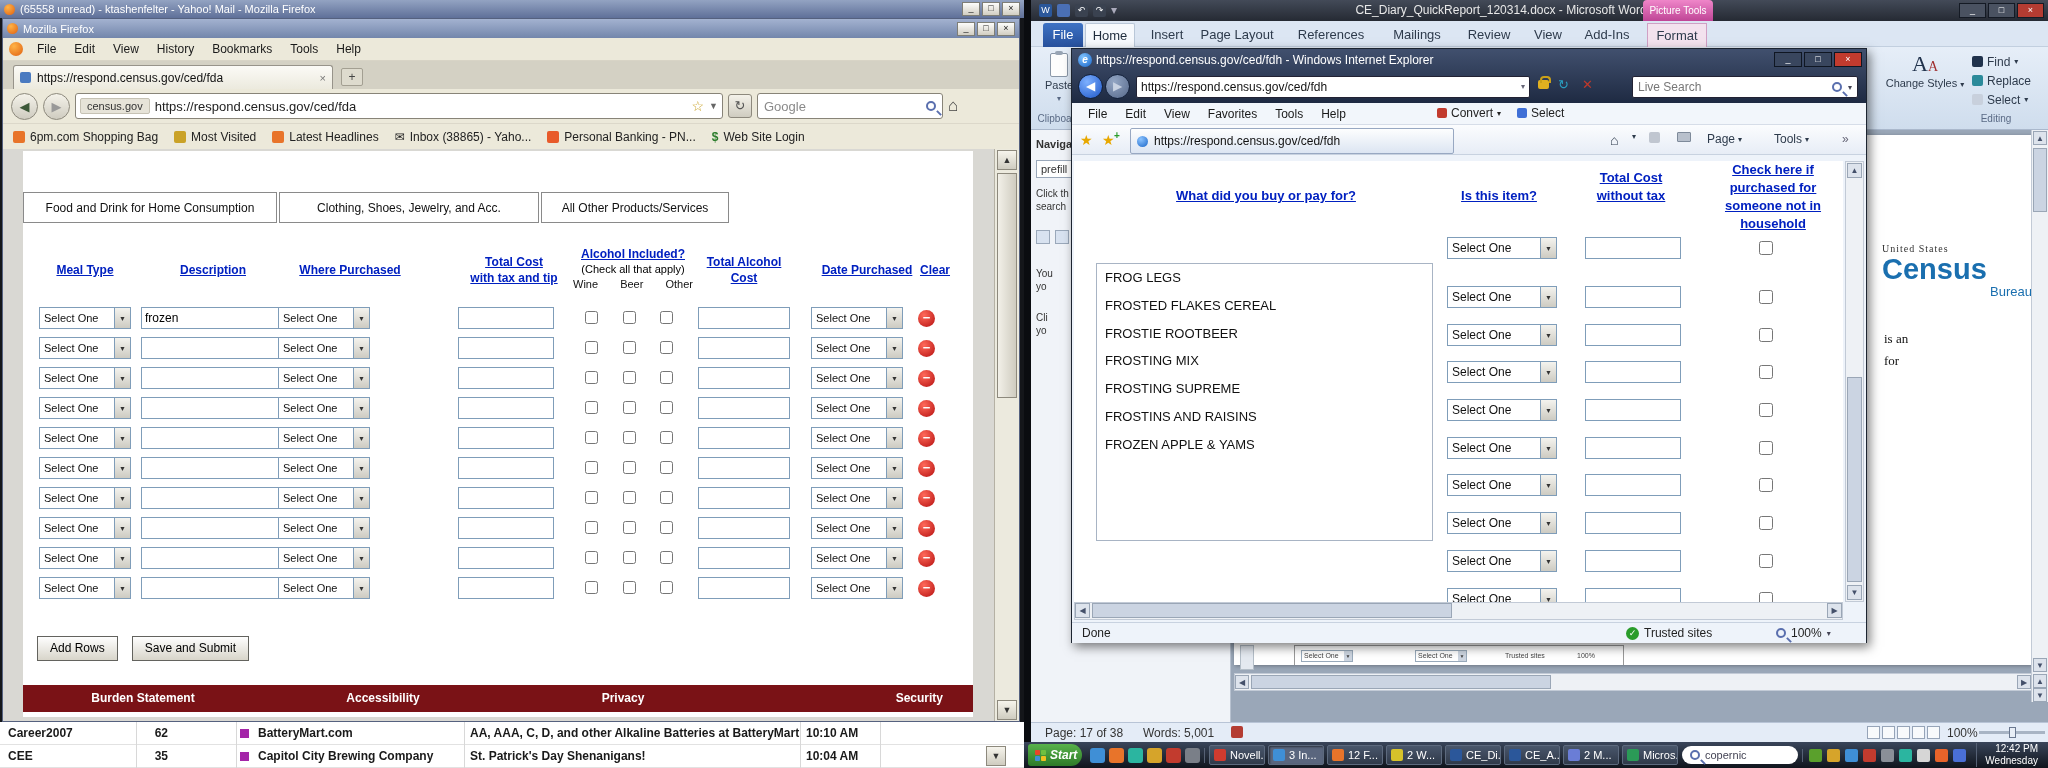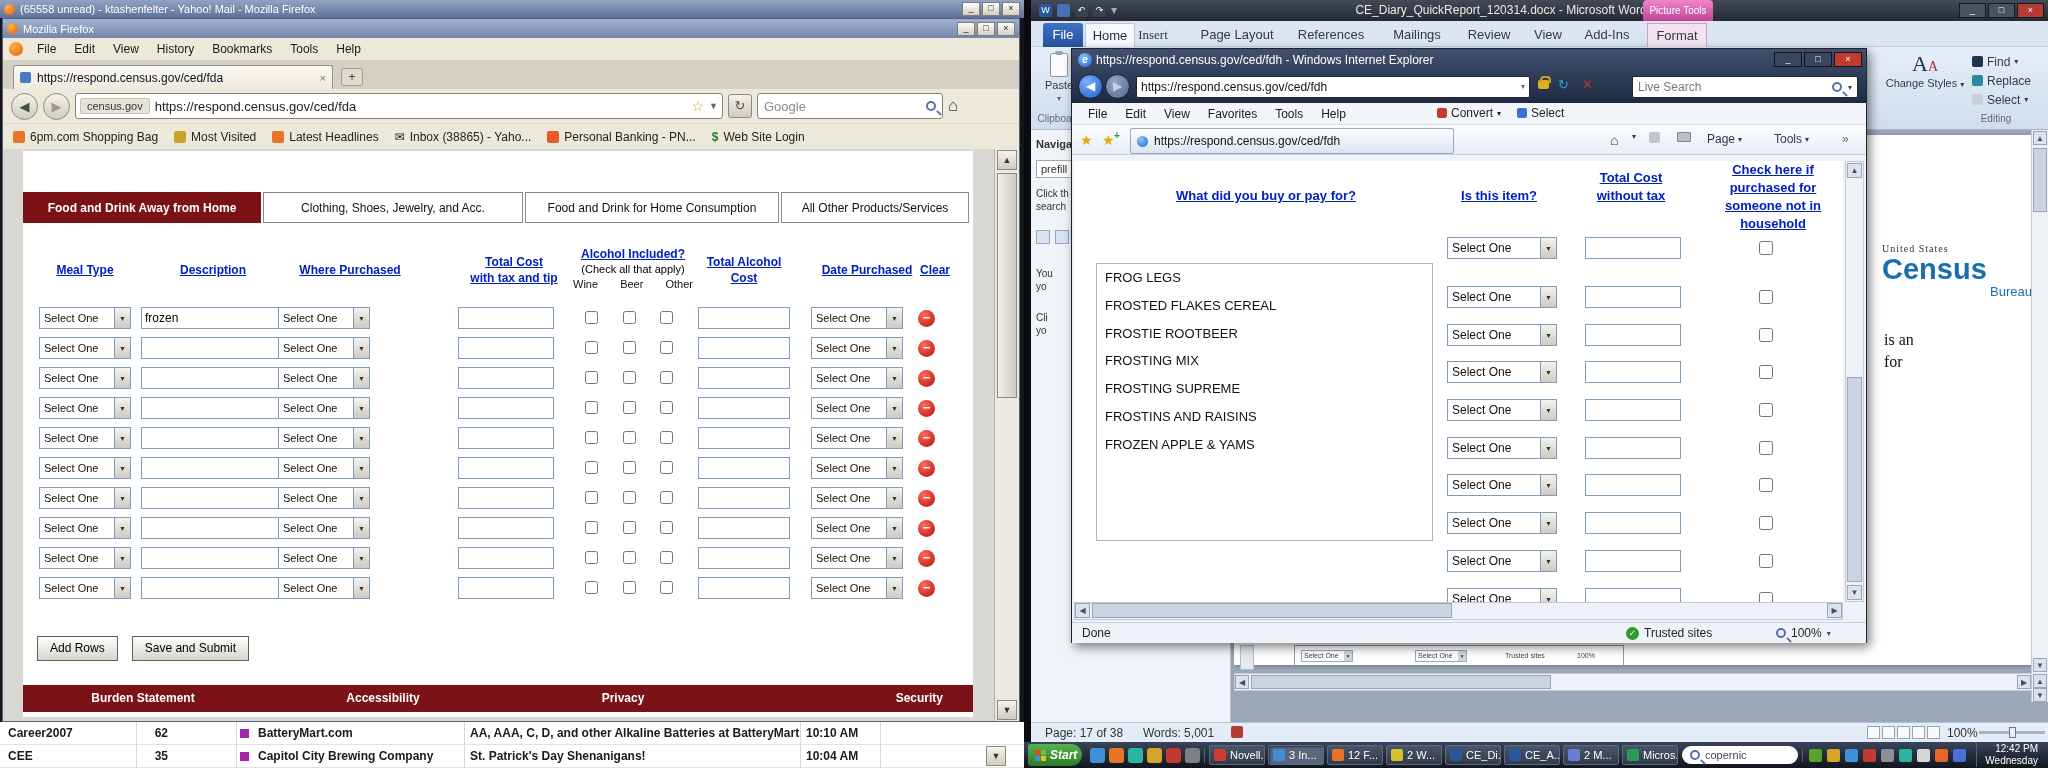--- a/index.html
+++ b/index.html
@@ -105,21 +105,21 @@
 .chg-a{font-family:"Liberation Serif",serif;font-size:22px;color:#20324c;}
 .chg-a2{font-family:"Liberation Serif",serif;font-size:14px;color:#a03030;}
 .edit-row{position:absolute;left:941px;height:17px;display:flex;align-items:center;gap:4px;font-size:12px;color:#2e3b4c;}
 .mini-ico{width:11px;height:11px;border-radius:2px;display:inline-block;}
 .navpane{position:absolute;left:7px;top:130px;width:200px;height:592px;background:#f0f3f8;border-right:1px solid #b8c2d0;font-size:11px;color:#333;overflow:hidden;}
 .docpage{position:absolute;left:210px;top:135px;width:798px;height:530px;background:#fff;box-shadow:1px 1px 4px rgba(0,0,0,.3);overflow:hidden;}
 .census-logo{position:absolute;left:648px;top:108px;width:150px;font-family:"Liberation Serif",serif;}
 .logo-top{font-size:10px;color:#333;letter-spacing:1px;display:block;}
 .logo-main{font-size:29px;font-weight:bold;color:#1a6faf;line-height:30px;display:block;font-family:"Liberation Sans",sans-serif;}
 .logo-sub{font-size:13px;color:#1a6faf;display:block;text-align:right;font-family:"Liberation Sans",sans-serif;}
-.doc-frag{position:absolute;left:650px;font-family:"Liberation Serif",serif;font-size:16px;color:#111;}
+.doc-frag{position:absolute;left:650px;font-family:"Liberation Serif",serif;font-size:13px;color:#111;}
 .mini-shot{position:absolute;left:60px;top:510px;width:330px;height:24px;background:#fff;border:1px solid #999;font-size:7px;color:#444;}
 .mini-sel{position:absolute;top:4px;height:12px;width:52px;border:1px solid #9ab;background:#fff;line-height:10px;padding-left:2px;}
 .mini-sel i{position:absolute;right:0;top:0;width:8px;height:100%;background:#cdd5e0;font-style:normal;font-size:5px;text-align:center;}
 .mini-txt{position:absolute;top:6px;}
 .wsb-v{position:absolute;right:0;top:130px;width:17px;height:572px;background:#eef1f5;border-left:1px solid #c2cad6;}
 .wsb-h{position:absolute;left:210px;top:673px;width:798px;height:18px;background:#eef1f5;border:1px solid #c2cad6;}
 .wsb-btn{position:absolute;background:#dde3ec;border:1px solid #9aa6b6;color:#44506a;font-size:8px;text-align:center;line-height:14px;}
 .wsb-thumb{position:absolute;background:#cbd4e2;border:1px solid #9aa6b6;}
 .navsb{position:absolute;left:216px;top:645px;width:14px;height:25px;background:#e4e9f0;border:1px solid #b4bec8;}
 .word-status{position:absolute;left:7px;top:722px;right:0;height:20px;background:#e4ecf7;border-top:1px solid #b8c4d6;font-size:12px;color:#333;}
@@ -277,23 +277,22 @@
         <span class="bm-item">
             <span style="color:#2a7c2a;font-weight:bold;">$</span>
             <span>Web Site Login</span>
           </span>
       </div>
 
       <div class="ff-page">
         <div class="card">
 
           <div class="ctabs">
-            <div class="ctab active" style="width:238px;">Food and Drink Away from Home</div>
+            <div class="ctab" style="width:254px;">Food and Drink for Home Consumption</div>
             <div class="ctab" style="width:260px;">Clothing, Shoes, Jewelry, and Acc.</div>
-            <div class="ctab" style="width:254px;">Food and Drink for Home Consumption</div>
             <div class="ctab" style="width:188px;">All Other Products/Services</div>
           </div>
 
           <div class="chead">
             <div class="hblk" style="left:16px;width:92px;top:18px;">
                 <span class="h-link">Meal Type</span>
               </div>
             <div class="hblk" style="left:118px;width:144px;top:18px;">
                 <span class="h-link">Description</span>
               </div>
@@ -603,21 +602,21 @@
       <span class="word-ctl">
         <span class="wd-btn">_</span>
         <span class="wd-btn">□</span>
         <span class="wd-btn close">×</span>
       </span>
     </div>
 
     <div class="ribbon-tabs">
       <span class="rtab file" style="left:12px;width:40px;">File</span>
       <span class="rtab active" style="left:54px;width:50px;">Home</span>
-      <span class="rtab" style="left:96px;width:52px;font-family:Liberation Serif, serif;">Insert</span>
+      <span class="rtab" style="left:110px;width:52px;">Insert</span>
       <span class="rtab" style="left:163px;width:86px;">Page Layout</span>
       <span class="rtab" style="left:260px;width:80px;">References</span>
       <span class="rtab" style="left:352px;width:68px;">Mailings</span>
       <span class="rtab" style="left:430px;width:56px;">Review</span>
       <span class="rtab" style="left:494px;width:46px;">View</span>
       <span class="rtab" style="left:545px;width:62px;">Add-Ins</span>
       <span class="rtab" style="left:616px;width:60px;background:#f3e2ee;border:1px solid #d0a0c4;border-bottom:none;">Format</span>
     </div>
 
     <div class="ribbon-body">

